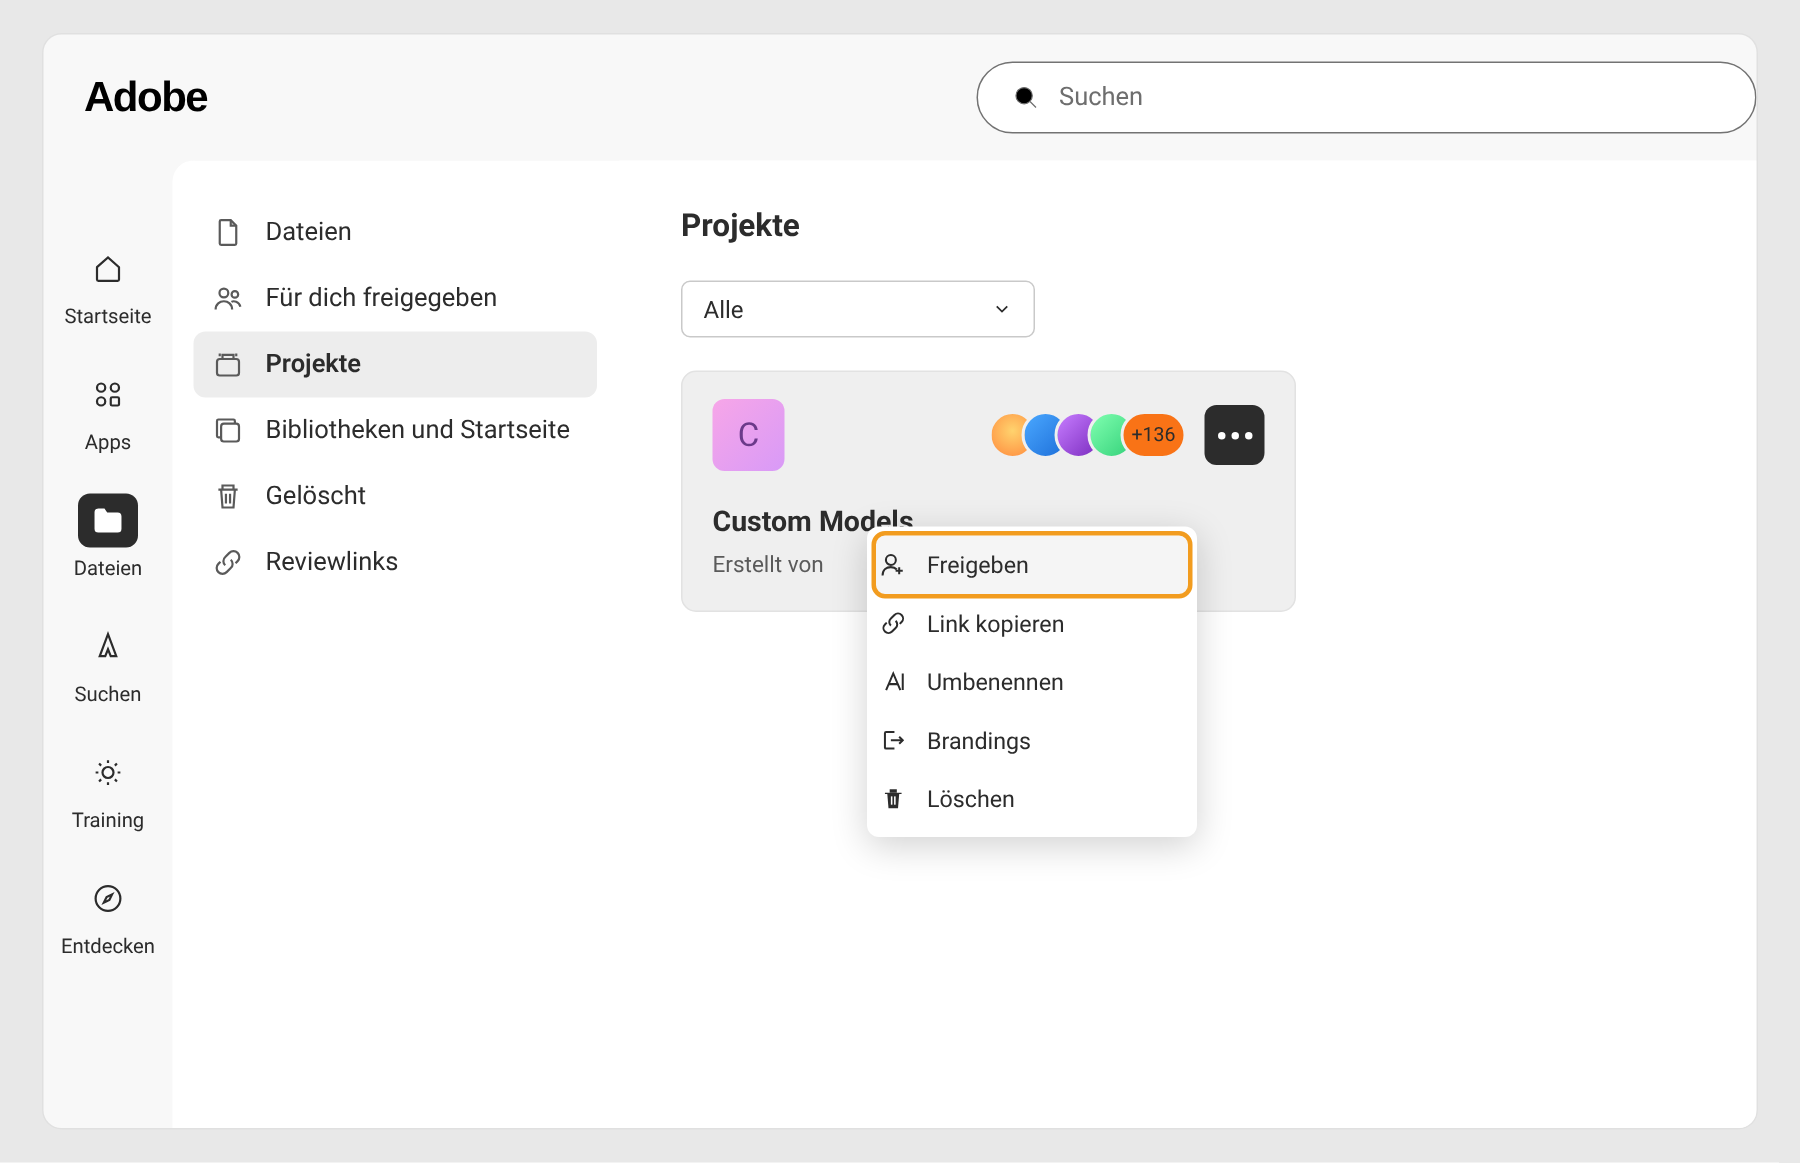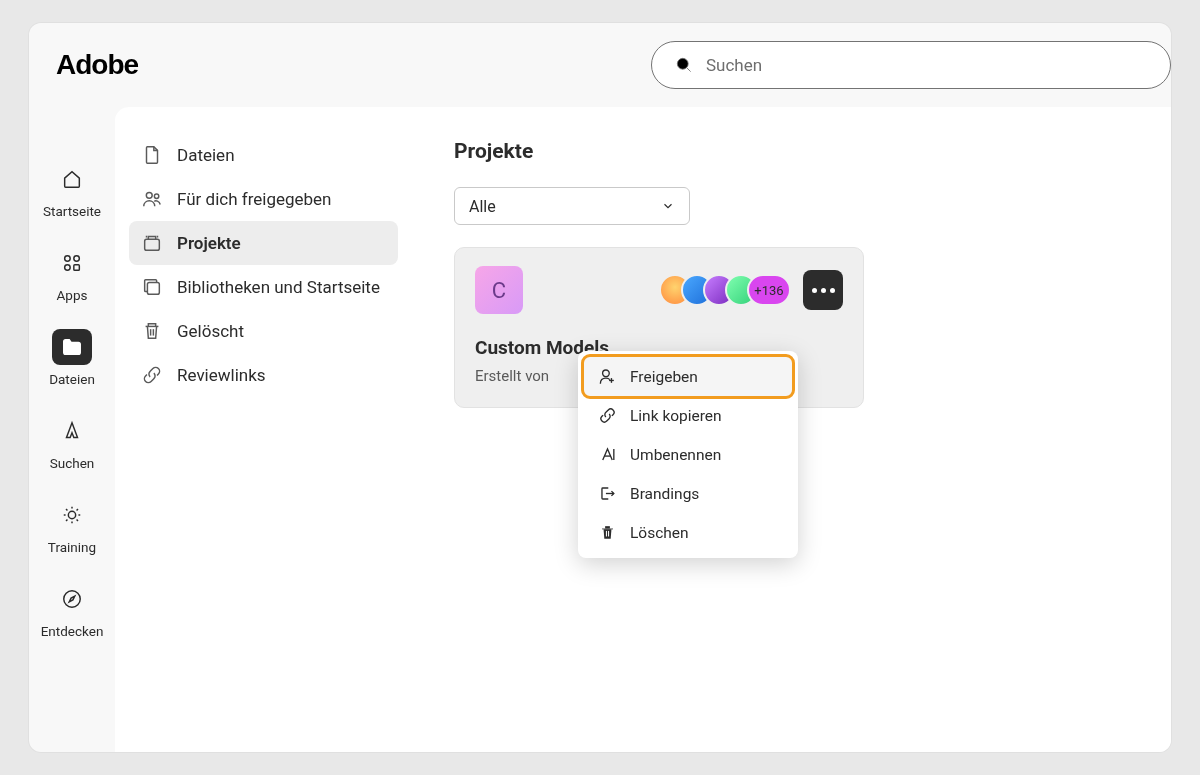--- a/index.html
+++ b/index.html
@@ -159,21 +159,21 @@
   }
   .av:first-child { margin-left: 0; }
   .av1 { background: radial-gradient(circle at 50% 40%, #ffd36e, #ff8a3d); }
   .av2 { background: linear-gradient(135deg, #4aa8ff, #1e6fd9); }
   .av3 { background: linear-gradient(135deg, #c77dff, #7b2cbf); }
   .av4 { background: linear-gradient(135deg, #80ffb0, #34d17a); }
   .av-more {
     width: 44px; height: 32px;
     border-radius: 16px;
     border: 2px solid #efefef;
-    background: #d946ef;
+    background: #f97316;
     display: flex; align-items: center; justify-content: center;
     font-size: 13px; margin-left: -10px;
     color: #2c2c2c;
   }
   .more-btn {
     width: 40px; height: 40px;
     background: #2c2c2c;
     border-radius: 8px;
     display: flex; align-items: center; justify-content: center;
     margin-left: 12px;
@@ -191,21 +191,21 @@
     background: #fff;
     border-radius: 8px;
     box-shadow: 0 6px 24px rgba(0,0,0,0.18);
     padding: 6px;
     z-index: 10;
   }
   .menu-item {
     display: flex;
     align-items: center;
     gap: 13px;
-    padding: 10px 14px;
+    padding: 10px 2px;
     border-radius: 6px;
     font-size: 15.5px;
     cursor: pointer;
   }
   .menu-item.hl {
     background: #f5f5f5;
     outline: 3px solid #f29c1f;
     outline-offset: 0;
   }
   .menu-item svg { width: 19px; height: 19px; stroke: #2c2c2c; fill: none; stroke-width: 1.7; flex-shrink: 0; }

